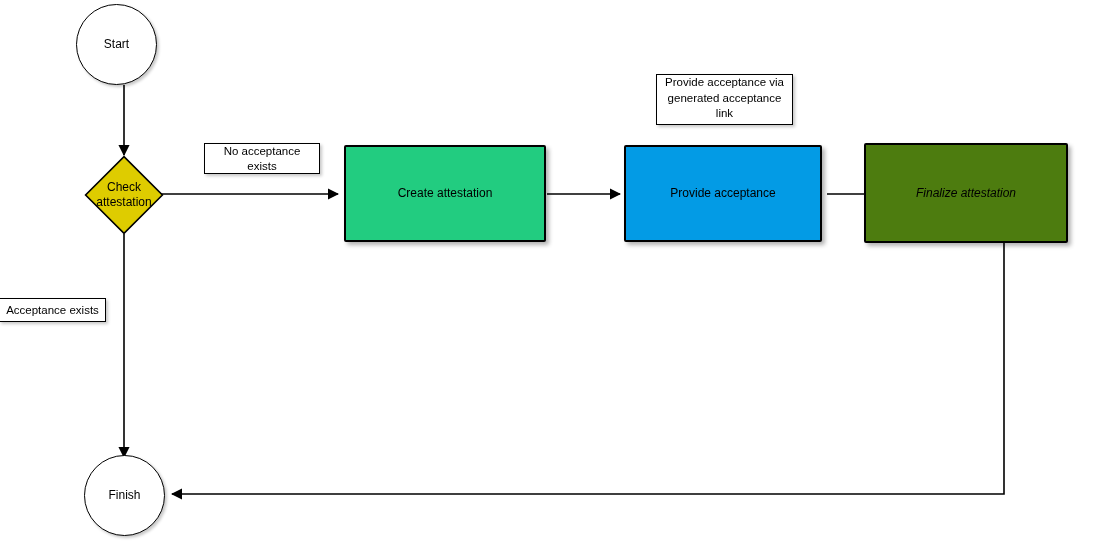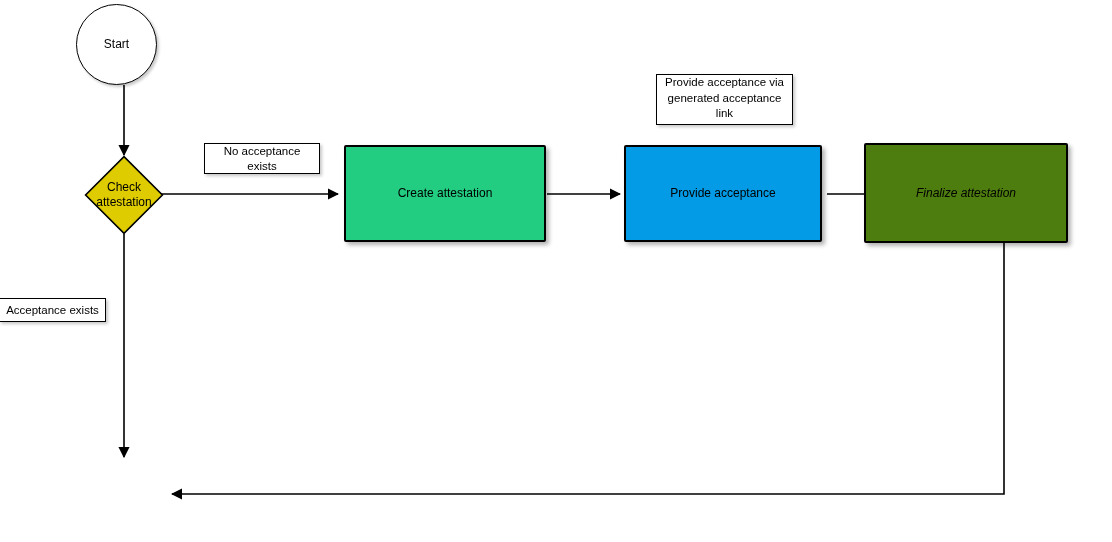--- a/index.html
+++ b/index.html
@@ -153,20 +153,23 @@
   </div>
 
   <div class="node process" style="left:624px; top:145px; width:198px; height:97px; background:#039BE5;">
     <span>Provide acceptance</span>
   </div>
 
   <div class="node process" style="left:864px; top:143px; width:204px; height:100px; background:#4d7c0f;font-style:italic;">
     <span>Finalize attestation</span>
   </div>
 
+  <div class="node terminator" style="left:84px; top:455px; width:81px; height:81px;">
+    <span>Finish</span>
+  </div>
 
   <div class="label-box" style="left:204px; top:143px; width:116px; height:31px;">
     <span>
       <span>No acceptance</span><br>
       <span>exists</span>
     </span>
   </div>
 
   <div class="label-box" style="left:-1px; top:298px; width:107px; height:24px;">
     <span>Acceptance exists</span>

